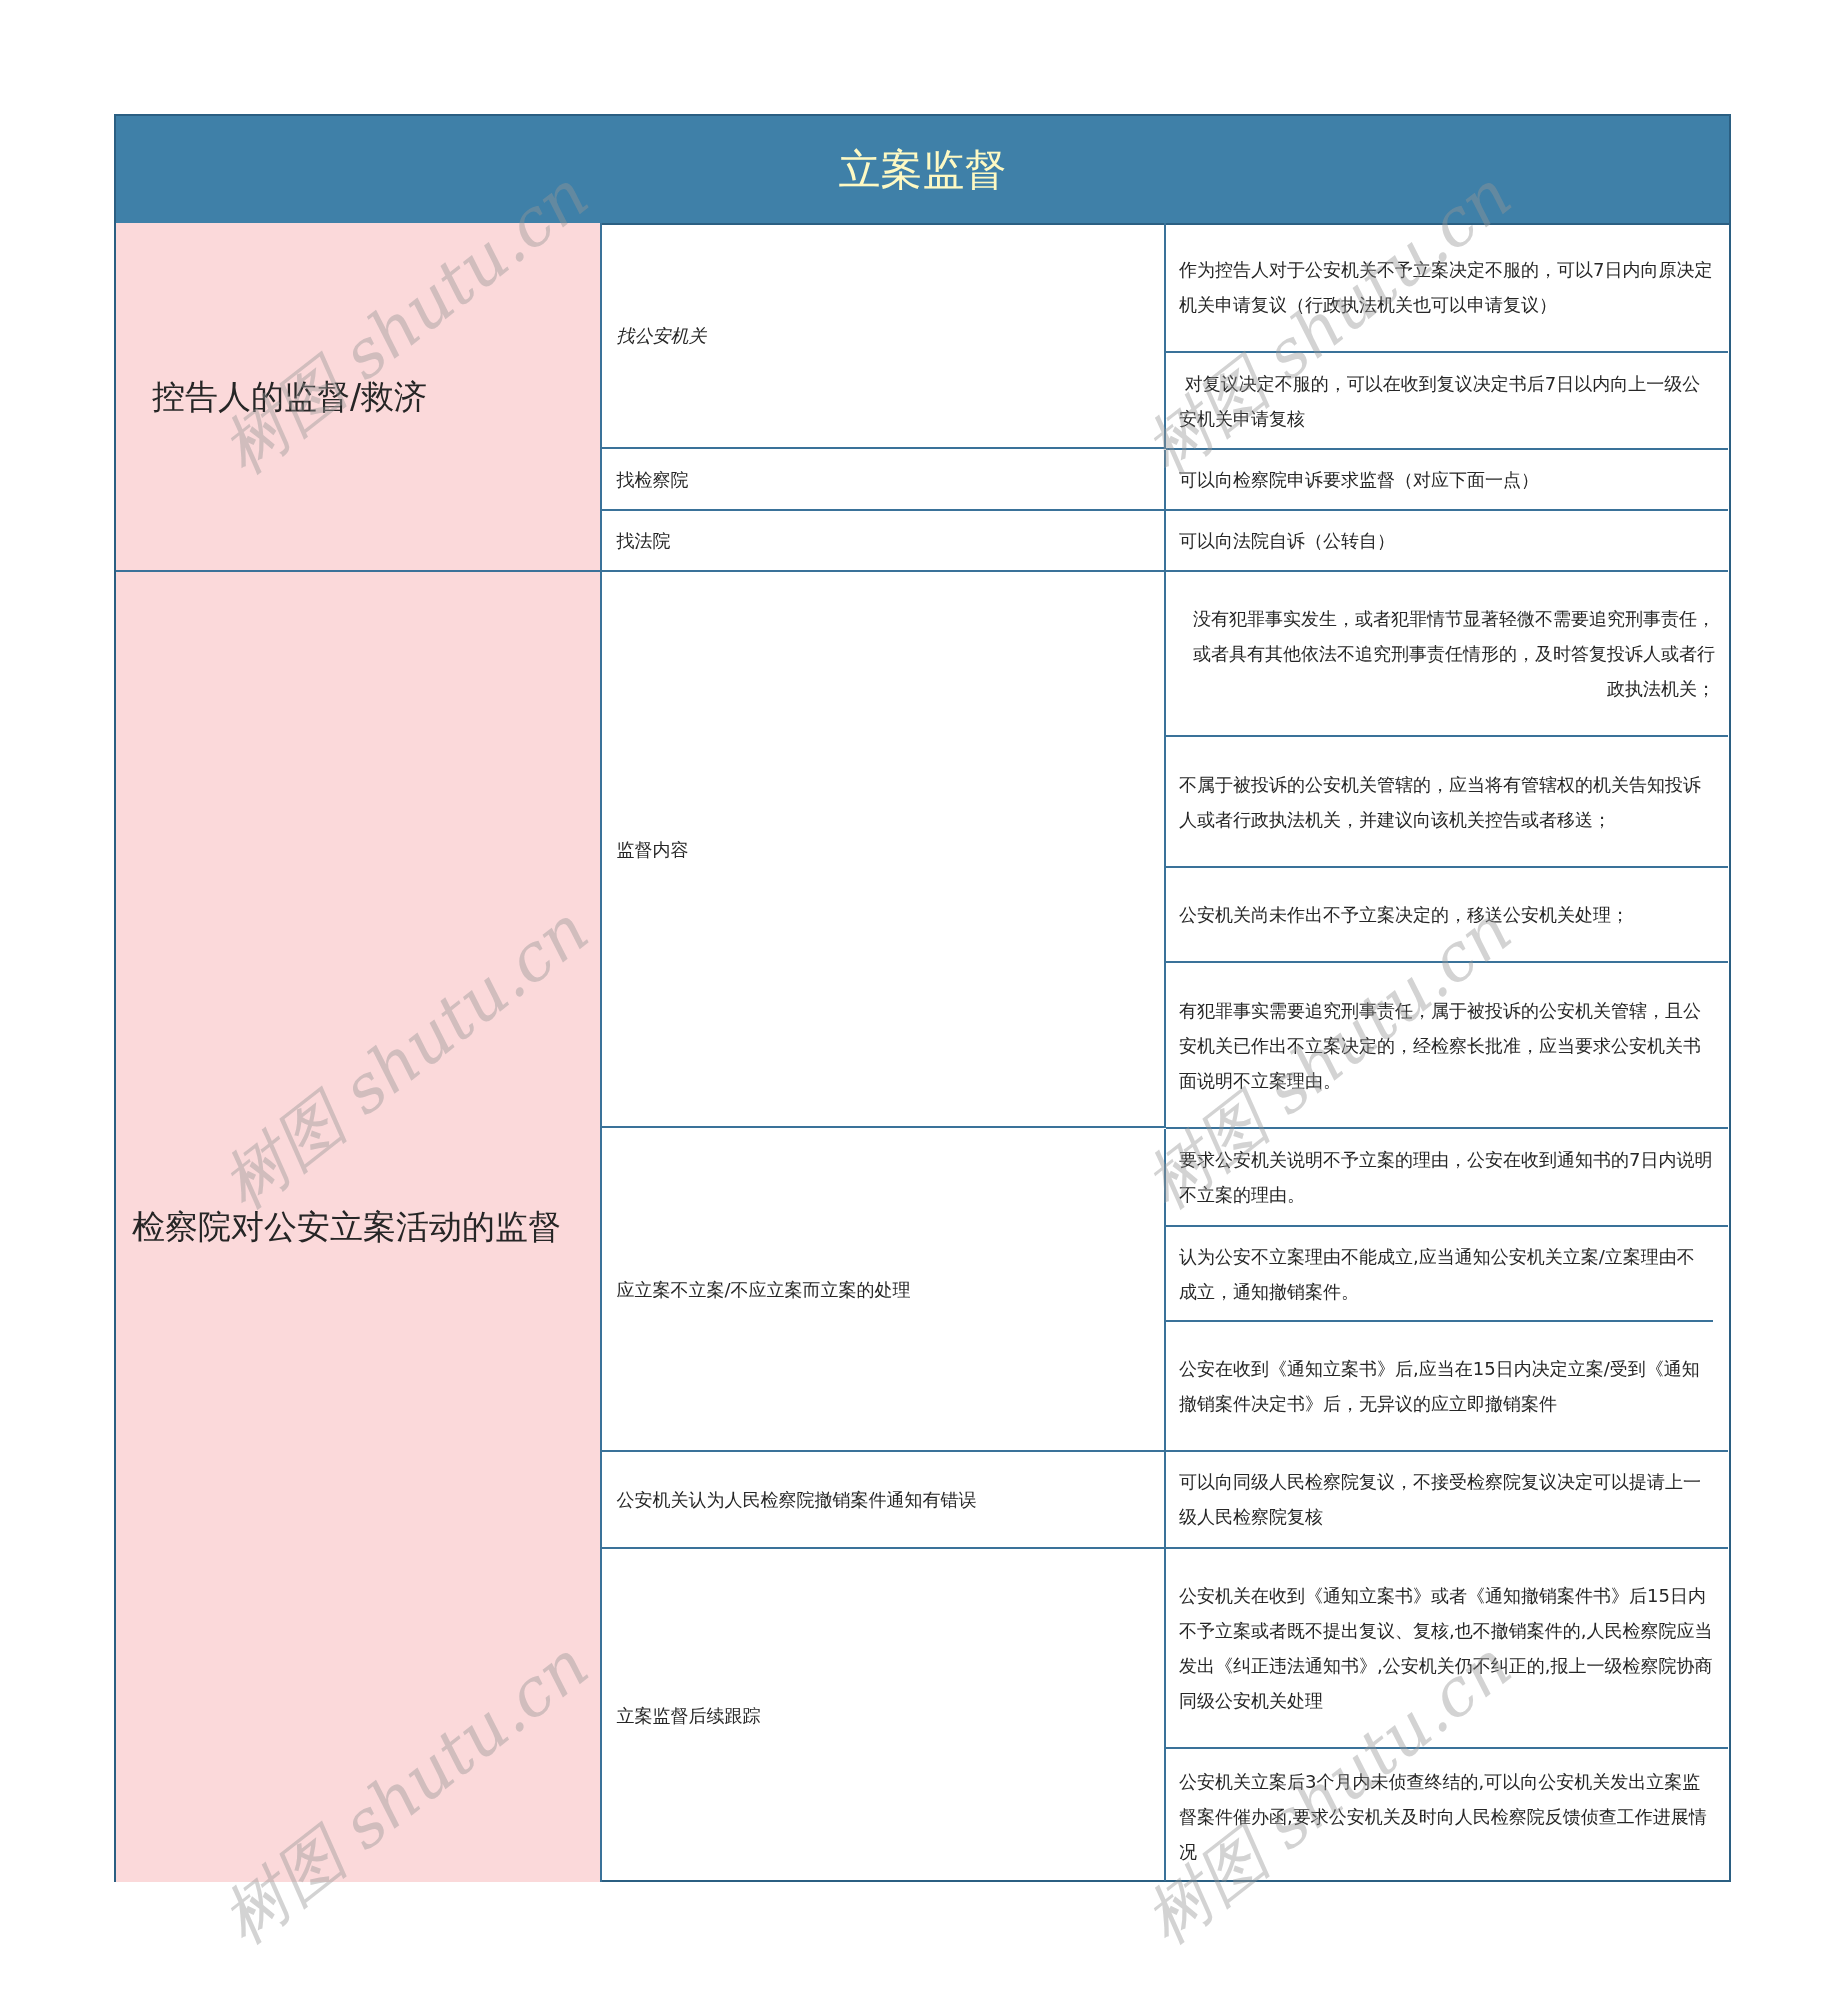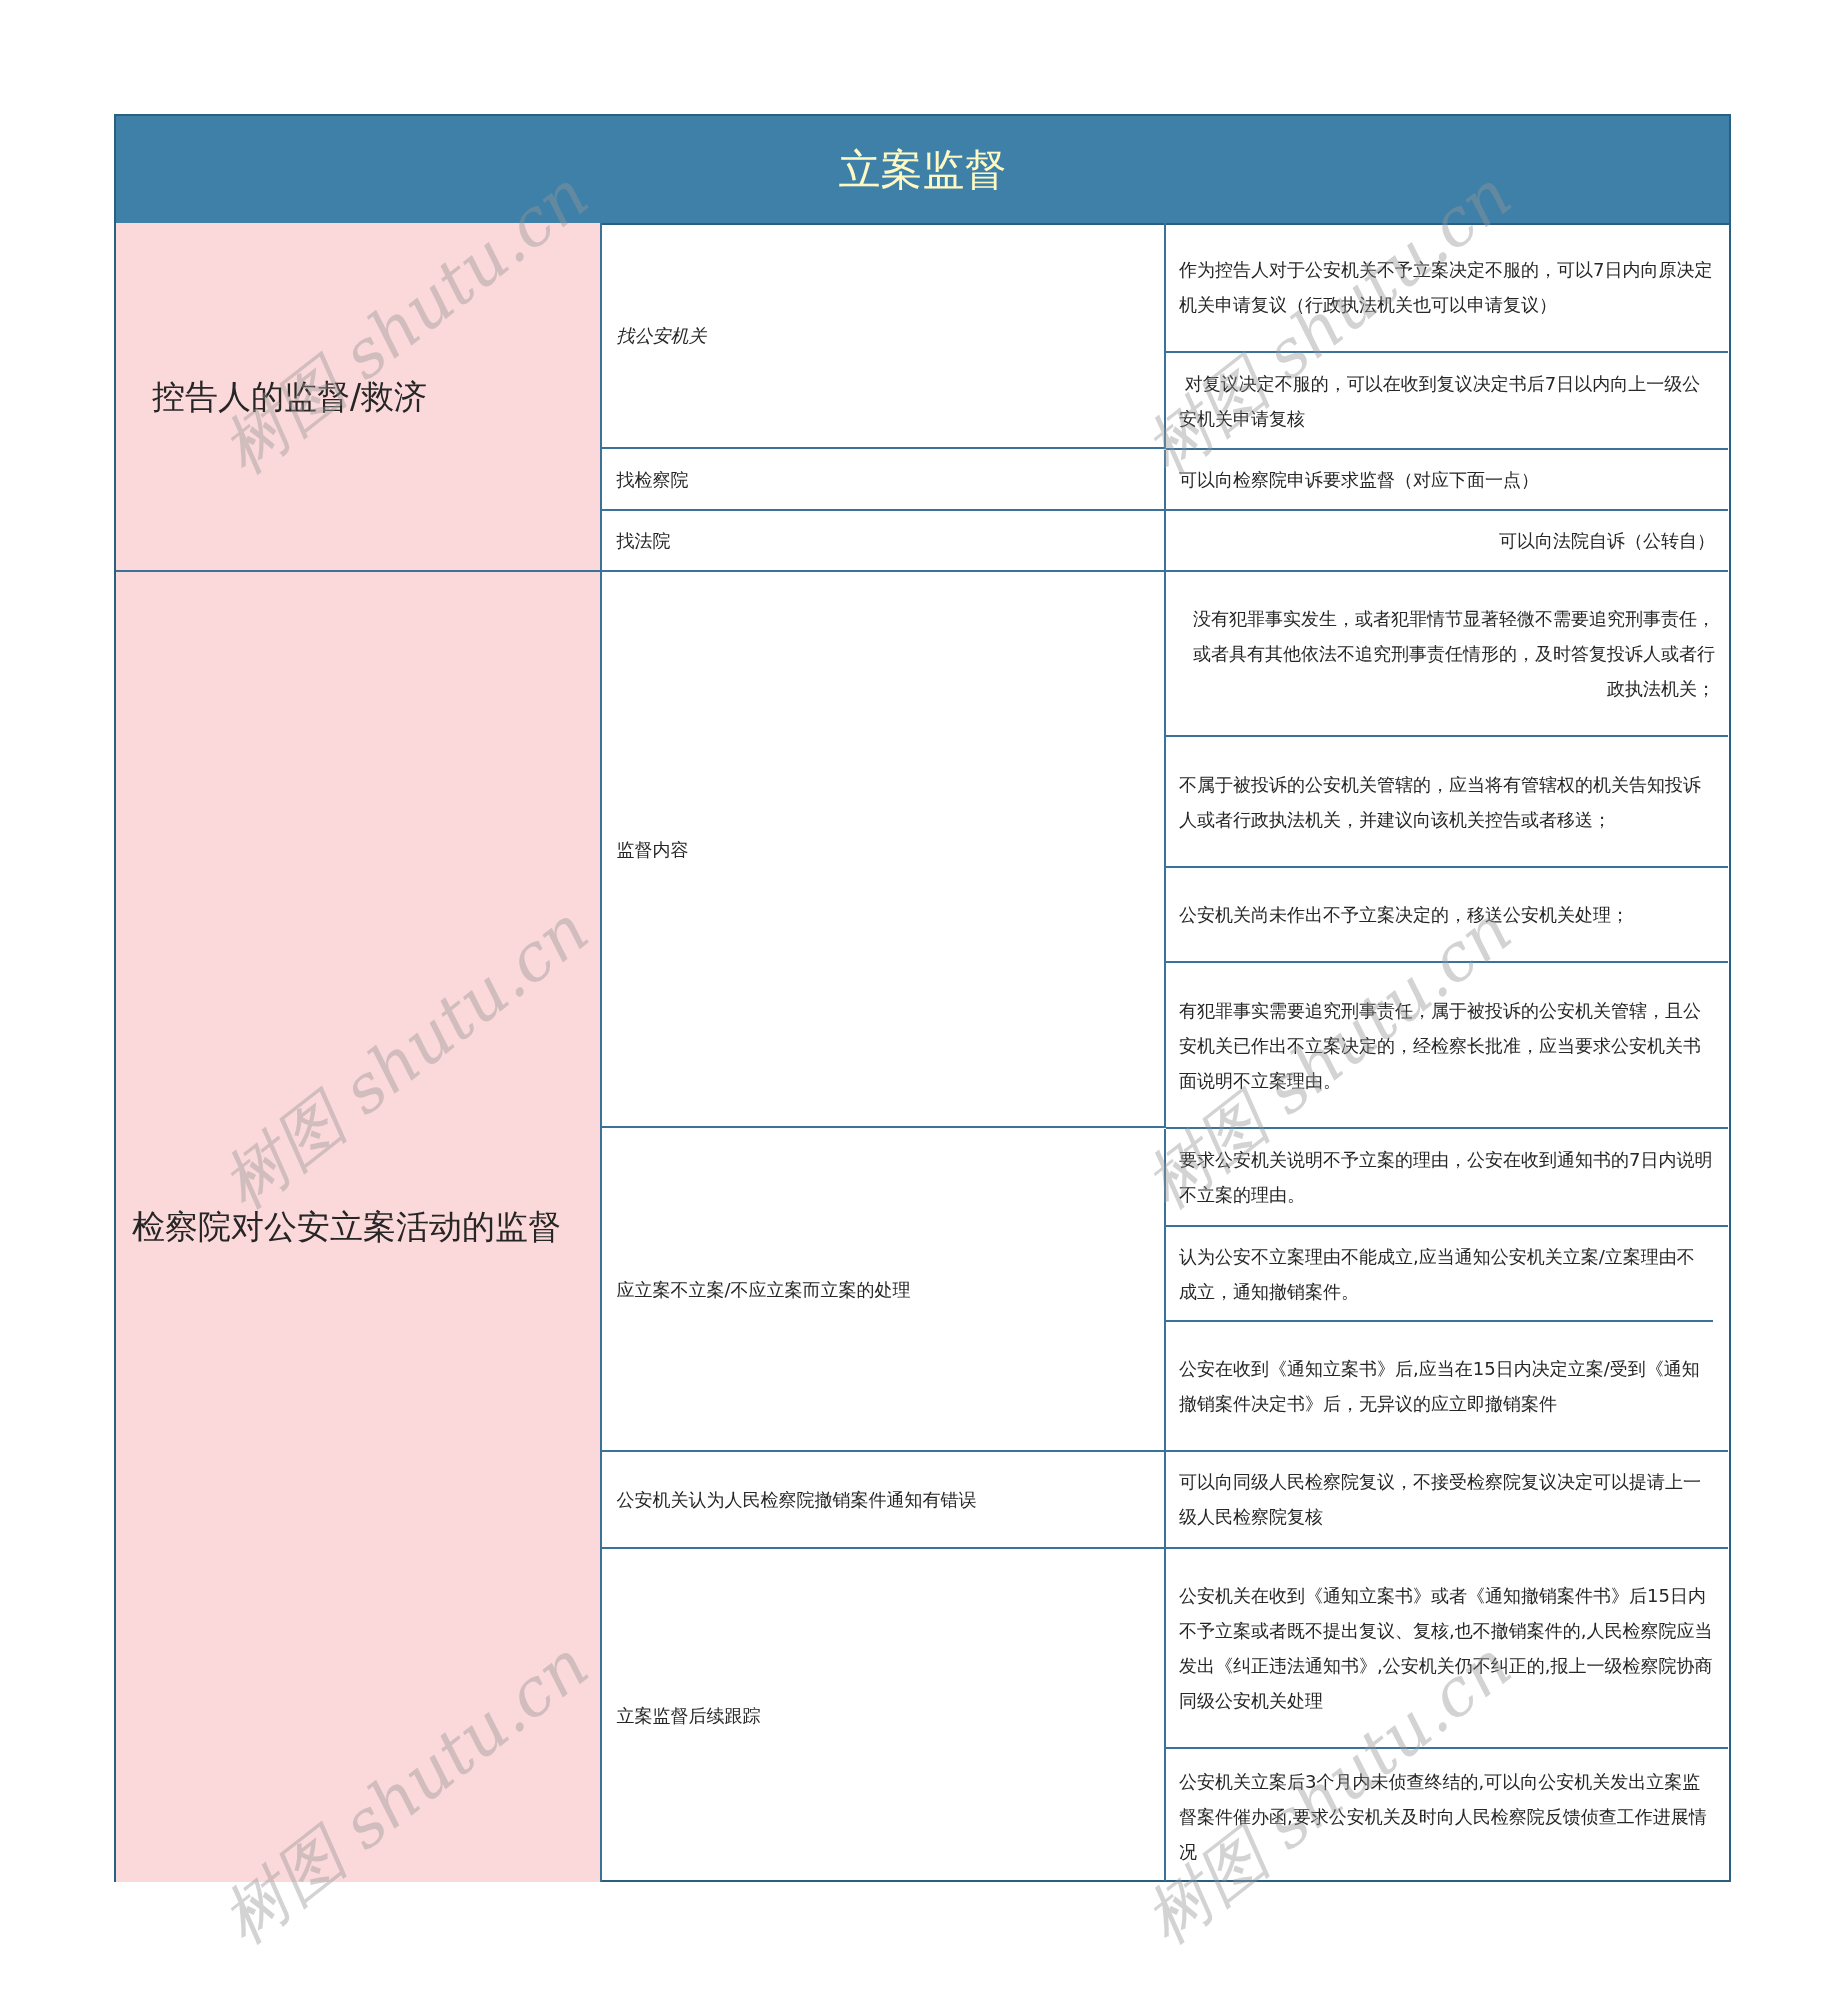--- a/index.html
+++ b/index.html
@@ -59,21 +59,21 @@
 
   <div class="cell l3" style="left:1050px;top:107px;width:562px;height:130px;">
       <span>作为控告人对于公安机关不予立案决定不服的，可以7日内向原决定机关申请复议（行政执法机关也可以申请复议）</span>
     </div>
   <div class="cell l3" style="left:1050px;top:238px;width:562px;height:96px;">
       <span style="white-space:pre-wrap;"> 对复议决定不服的，可以在收到复议决定书后7日以内向上一级公安机关申请复核</span>
     </div>
   <div class="cell l3" style="left:1050px;top:334px;width:562px;height:61px;">
       <span>可以向检察院申诉要求监督（对应下面一点）</span>
     </div>
-  <div class="cell l3" style="left:1050px;top:395px;width:562px;height:61px;justify-content:flex-end;">
+  <div class="cell l3" style="left:1050px;top:395px;width:562px;height:61px;">
       <span>可以向法院自诉（公转自）</span>
     </div>
 
   <div class="cell l3" style="left:1050px;top:456px;width:562px;height:165px;text-align:right;">
       <span>没有犯罪事实发生，或者犯罪情节显著轻微不需要追究刑事责任，或者具有其他依法不追究刑事责任情形的，及时答复投诉人或者行政执法机关；</span>
     </div>
   <div class="cell l3" style="left:1050px;top:621px;width:562px;height:131px;">
       <span>不属于被投诉的公安机关管辖的，应当将有管辖权的机关告知投诉人或者行政执法机关，并建议向该机关控告或者移送；</span>
     </div>
   <div class="cell l3" style="left:1050px;top:752px;width:562px;height:95px;">

